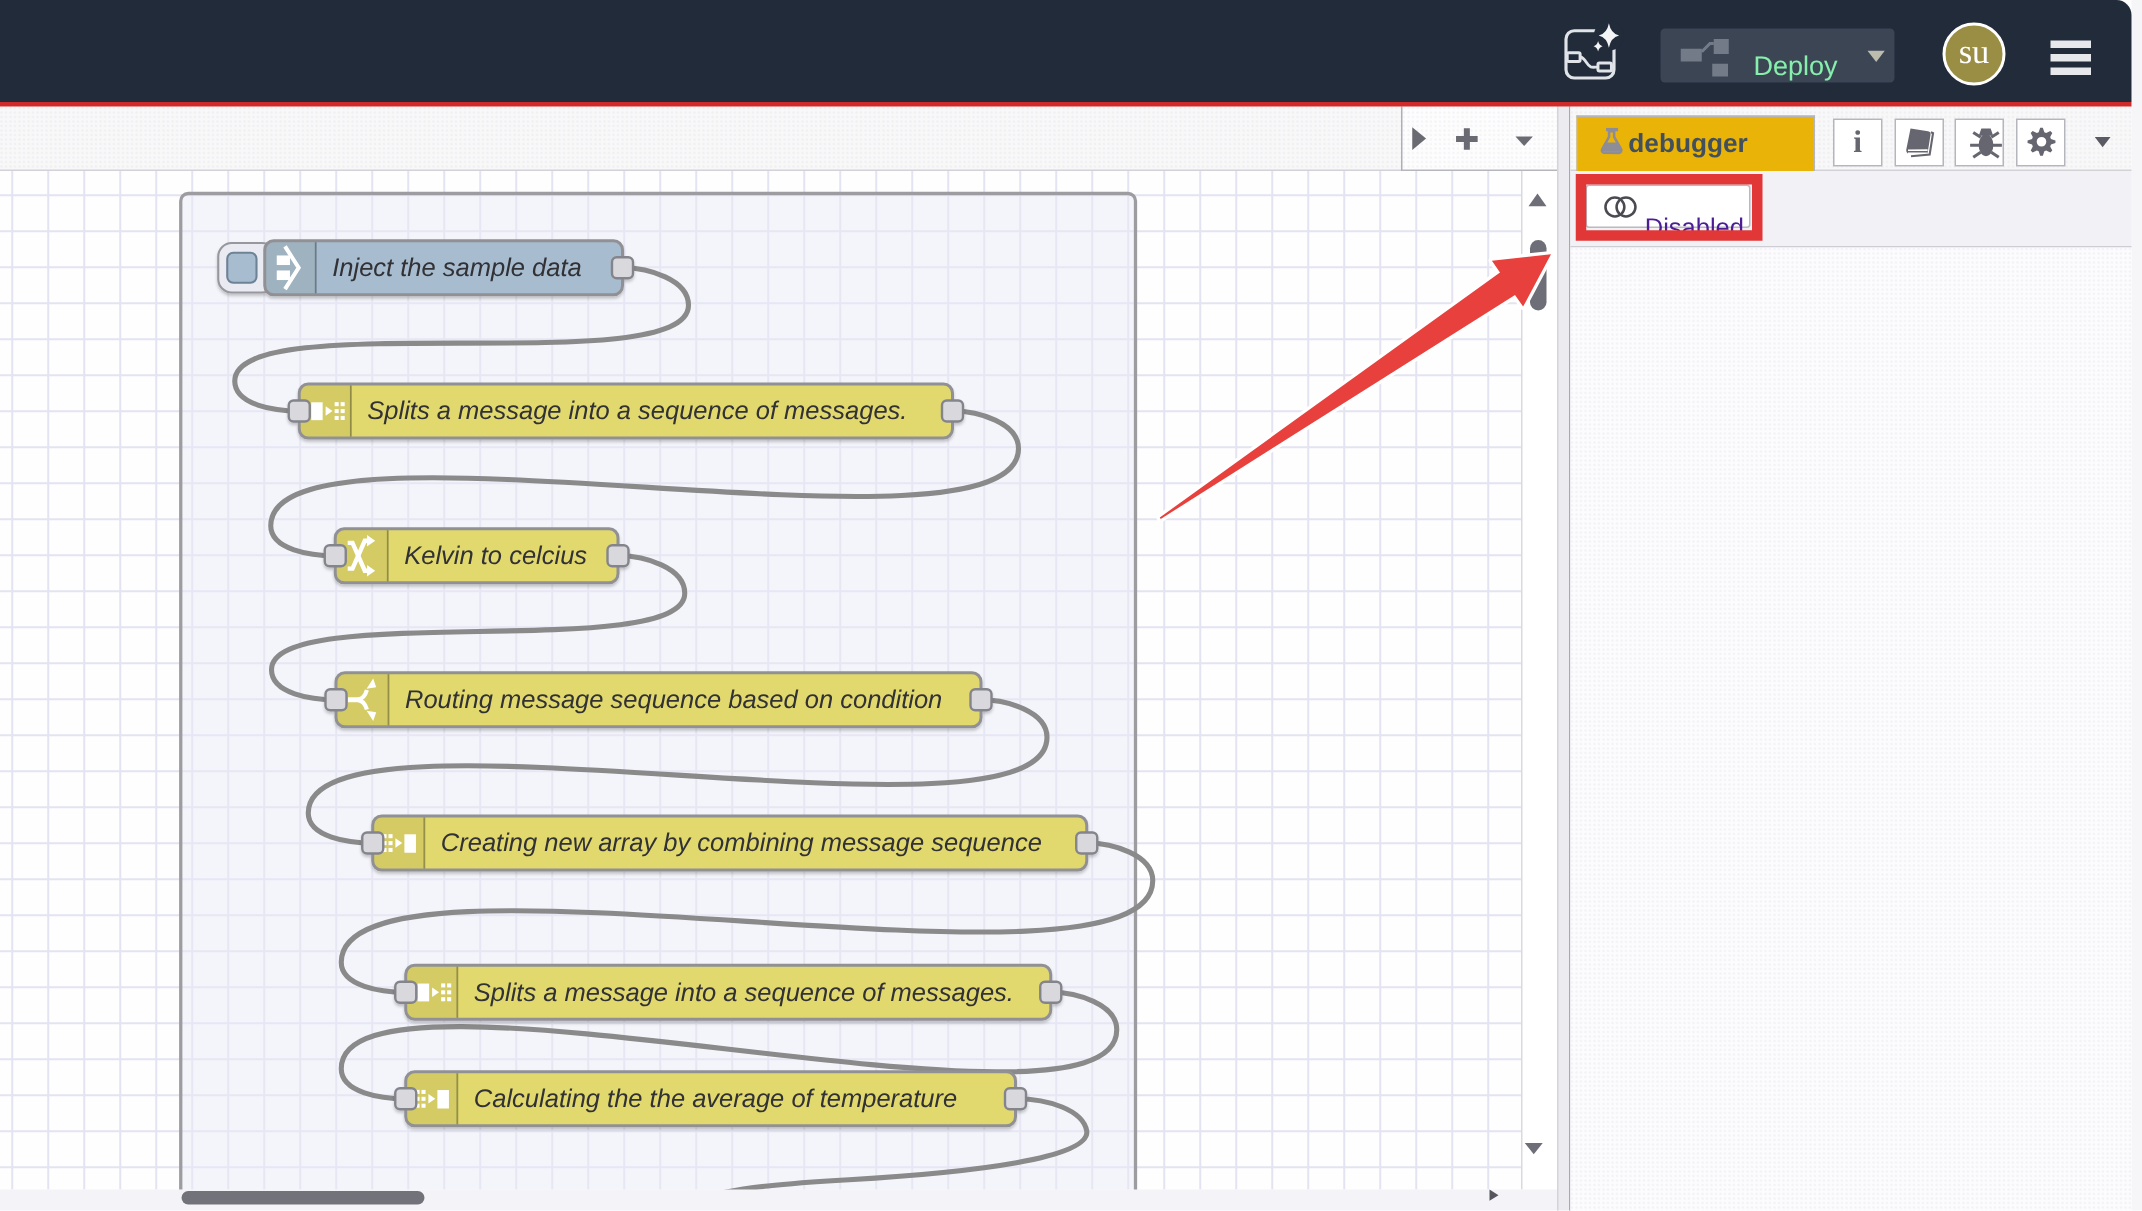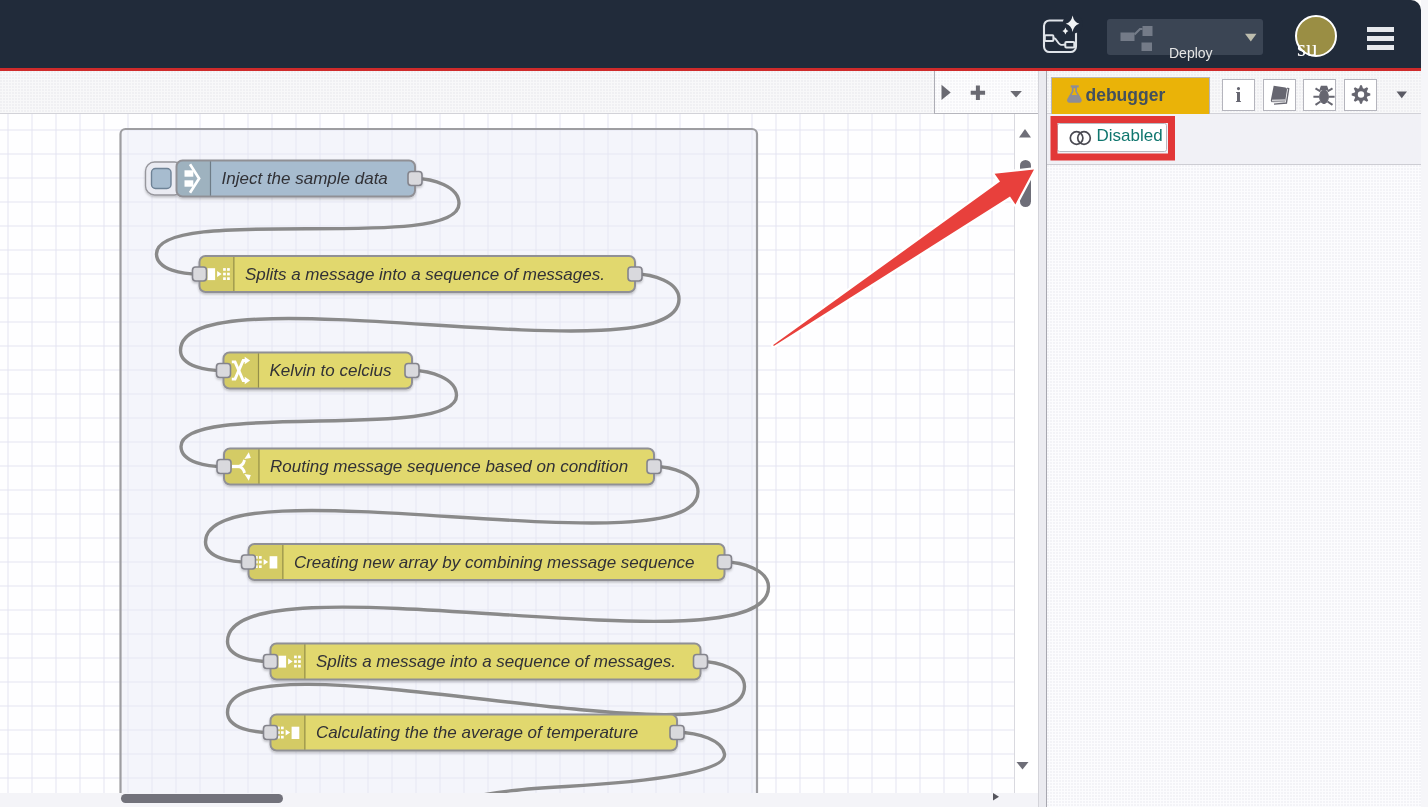--- a/index.html
+++ b/index.html
@@ -1,22 +1,22 @@
 <!DOCTYPE html>
 <html><head><meta charset="utf-8"><style>
 *{margin:0;padding:0;box-sizing:border-box}
 html,body{width:1428px;height:807px;overflow:hidden;font-family:"Liberation Sans",sans-serif;background:#fff}
 .abs{position:absolute}
 #header{left:0;top:0;width:1421px;height:68px;background:#212b3a;border-radius:0 10px 0 0}
 #redline{left:0;top:68px;width:1421px;height:3px;background:#cf2b2b}
 #gutter{left:1421px;top:0;width:7px;height:807px;background:#f6f6f9}
 #deploy{left:1107px;top:18.5px;width:156px;height:36px;background:#3b4554;border-radius:3px}
-#deploy .t{position:absolute;left:62px;top:26px;font-size:14px;color:#e5e5e5}
+#deploy .t{position:absolute;left:62px;top:15px;font-size:18px;color:#86efac}
 #avatar{left:1295px;top:14.5px;width:42px;height:42px;border-radius:50%;background:#9a8e44;border:2.5px solid #fff}
-#avatar .t{position:absolute;width:100%;text-align:left;top:19px;font-family:"Liberation Serif",serif;font-size:23px;color:#fff}
+#avatar .t{position:absolute;width:100%;text-align:center;top:5px;font-family:"Liberation Serif",serif;font-size:23px;color:#fff}
 .hbar{left:1366.5px;width:27px;height:4.6px;background:#e6e8ec}
 #tabbar{left:0;top:71px;width:1047px;height:43px;background:#f8f8f9;border-bottom:1px solid #d2d2d8;
   background-image:radial-gradient(circle at 1px 1px, rgba(125,125,155,0.065) 0.7px, transparent 0.9px);background-size:3px 3px}
 #wsbtns{left:934px;top:71px;width:104px;height:43px;background:#fdfdfe;border-left:1px solid #aeaeb6;border-bottom:1px solid #b6b6bd;
   background-image:radial-gradient(circle at 1px 1px, rgba(125,125,155,0.065) 0.7px, transparent 0.9px);background-size:3px 3px}
 #canvas{left:0;top:114px;width:1013.5px;height:679px;background-color:#fefeff;
   background-image:linear-gradient(to right,#e3e3f1 1.2px,transparent 1.2px),linear-gradient(to bottom,#e3e3f1 1.2px,transparent 1.2px);
   background-size:24px 24px;background-position:7.5px 15.5px}
 #vscroll{left:1013.5px;top:114px;width:24.5px;height:679px;background:#fff;border-left:1px solid #d9d9df}
 #vthumb{left:1019.5px;top:160px;width:11.5px;height:47px;background:#6e6e78;border-radius:5.5px}
@@ -24,21 +24,21 @@
 #hthumb{left:121px;top:794px;width:162px;height:9px;background:#72727b;border-radius:4.5px}
 #sep{left:1038px;top:71px;width:9px;height:736px;background:#ebebf0;border-left:1px solid #d4d4da;border-right:1px solid #a8a8b0}
 #sidebar{left:1047px;top:71px;width:374px;height:736px;background:#fcfcfe}
 #stabbar{left:1047px;top:71px;width:374px;height:43px;background:#f8f8f9;border-bottom:1px solid #d2d2d8;
   background-image:radial-gradient(circle at 1px 1px, rgba(125,125,155,0.065) 0.7px, transparent 0.9px);background-size:3px 3px}
 #dtab{left:1050.5px;top:77px;width:159.5px;height:37px;background:#eab308;border:1px solid #b5b5bc;border-bottom:none}
 #dtab .t{position:absolute;left:34px;top:7px;font-size:17.5px;font-weight:bold;color:#42505e}
 .sbtn{top:78.5px;width:33px;height:32px;background:#fff;border:1px solid #b5b5bd}
 #stoolbar{left:1047px;top:114px;width:374px;height:51px;background:#f1f1f6;border-bottom:1px solid #cdcdd3}
 #disabled{left:1056.5px;top:122.5px;width:110.5px;height:29.5px;background:#fff;border:1px solid #b9b9c0;border-radius:2.5px}
-#disabled .t{position:absolute;left:39px;top:2px;font-size:17px;color:#0f766e}
+#disabled .t{position:absolute;left:39px;top:18px;font-size:17px;color:#4c1d95}
 #dsep{left:1168.5px;top:122.5px;width:1.2px;height:30px;background:#c2c2c9}
 #scontent{left:1047px;top:165px;width:374px;height:642px;background:#fcfcfe;
   background-image:radial-gradient(circle at 1px 1px, rgba(120,120,150,0.07) 0.7px, transparent 0.9px);background-size:3px 3px}
 svg{position:absolute;left:0;top:0}
 </style></head><body>
 <div class="abs" id="gutter"></div>
 <div class="abs" id="tabbar"></div>
 <div class="abs" id="wsbtns"></div>
 <div class="abs" id="canvas"></div>
 <div class="abs" id="vscroll"></div>

